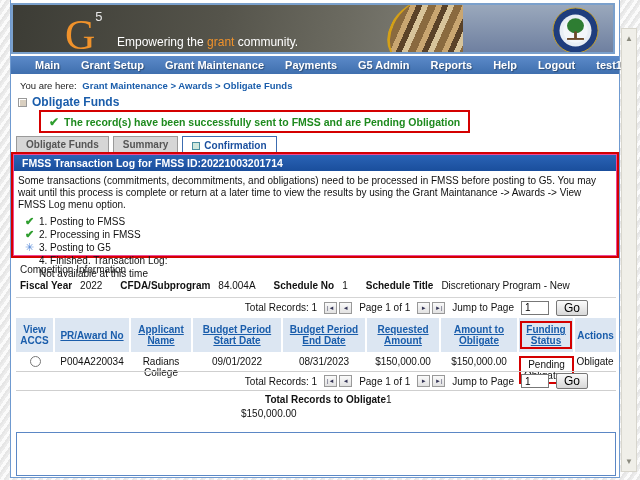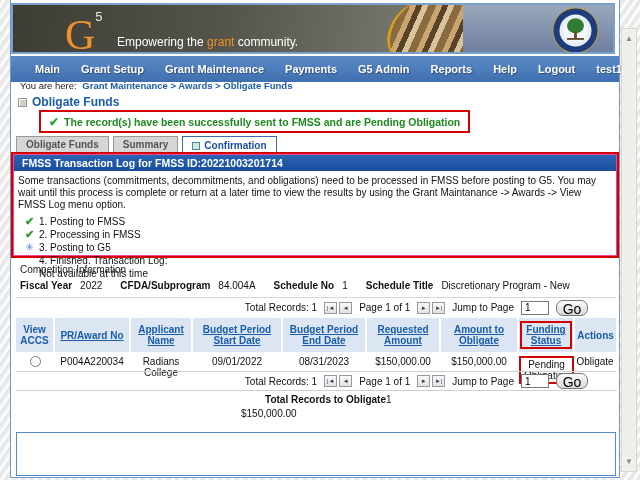--- a/index.html
+++ b/index.html
@@ -30,21 +30,21 @@
     transform:skewX(-24deg); border-radius:40px 0 0 60px;
   }
   .logo{ position:absolute; left:52px; top:4px; }
   .logo-g{ font-size:42px; line-height:40px; color:#f0922b; font-family:"Liberation Serif", serif; font-weight:normal; }
   .logo-5{ font-size:13px; color:#e8e8e8; vertical-align:28px; }
   .tagline{ position:absolute; left:104px; top:30px; color:#fff; font-size:12px; }
   .tagline .orange{ color:#f0922b; }
   .seal{ position:absolute; right:14px; top:2px; }
   
   .nav{
-    position:absolute; left:0; top:56px; width:100%; height:26px;
+    position:absolute; left:0; top:56px; width:100%; height:18px;
     background:linear-gradient(180deg,#5c8ac9,#3f6fae);
     display:flex; align-items:center; gap:21px; padding-left:24px;
   }
   .nav-item{ color:#fff; font-weight:bold; font-size:11px; text-shadow:1px 1px 1px rgba(0,0,0,.35); cursor:pointer; white-space:nowrap; }
   
   .breadcrumb{ position:absolute; left:9px; top:80px; font-size:9.5px; }
   .bc-prefix{ color:#222; }
   .bc-path{ color:#1a5dab; font-weight:bold; margin-left:3px; }
   .page-title-row{ position:absolute; left:7px; top:95px; display:flex; align-items:center; gap:5px; }
   .title-icon{ width:9px; height:9px; background:#d9cfc0; border:1px solid #999; box-shadow:inset 1px 1px 0 #fff; }
@@ -93,22 +93,22 @@
   .pagination.top{ top:297px; border-top:1px solid #d5d5d5; }
   .pagination.bottom{ top:371px; border-top:1px solid #cfcfcf; border-bottom:1px solid #cfcfcf; }
   .pg{
     width:13px; height:12px; border:1px solid #999; background:linear-gradient(#fafafa,#e2e2e2);
     font-size:6px; color:#335; display:inline-flex; align-items:center; justify-content:center; padding:0; cursor:pointer;
     font-family:"Liberation Sans", sans-serif;
   }
   .pg-group{ display:flex; gap:2px; }
   .jump-input{ width:28px; height:14px; border:1px solid #777; font-size:10px; padding:0 0 0 3px; font-family:"Liberation Sans", sans-serif; }
   .go-btn{
-    width:32px; height:16px; border:1px solid #777; border-radius:7px;
-    background:linear-gradient(#fbfbfb,#d8d8d8); font-size:14px; cursor:pointer;
+    width:32px; height:16px; border:1px solid #777; border-radius:2px;
+    background:linear-gradient(#fbfbfb,#d8d8d8); font-size:12px; cursor:pointer;
     font-family:"Liberation Sans", sans-serif;
   }
   
   .grid{ position:absolute; left:5px; top:318px; width:600px; border-collapse:collapse; table-layout:fixed; }
   .grid th{
     background:#dce6f2; color:#1a5dab; font-size:10px; font-weight:bold;
     text-align:center; vertical-align:middle; padding:3px 1px; border-right:2px solid #fff;
   }
   .grid th:last-child{ border-right:none; }
   .grid th .hlink{ text-decoration:underline; cursor:pointer; }

